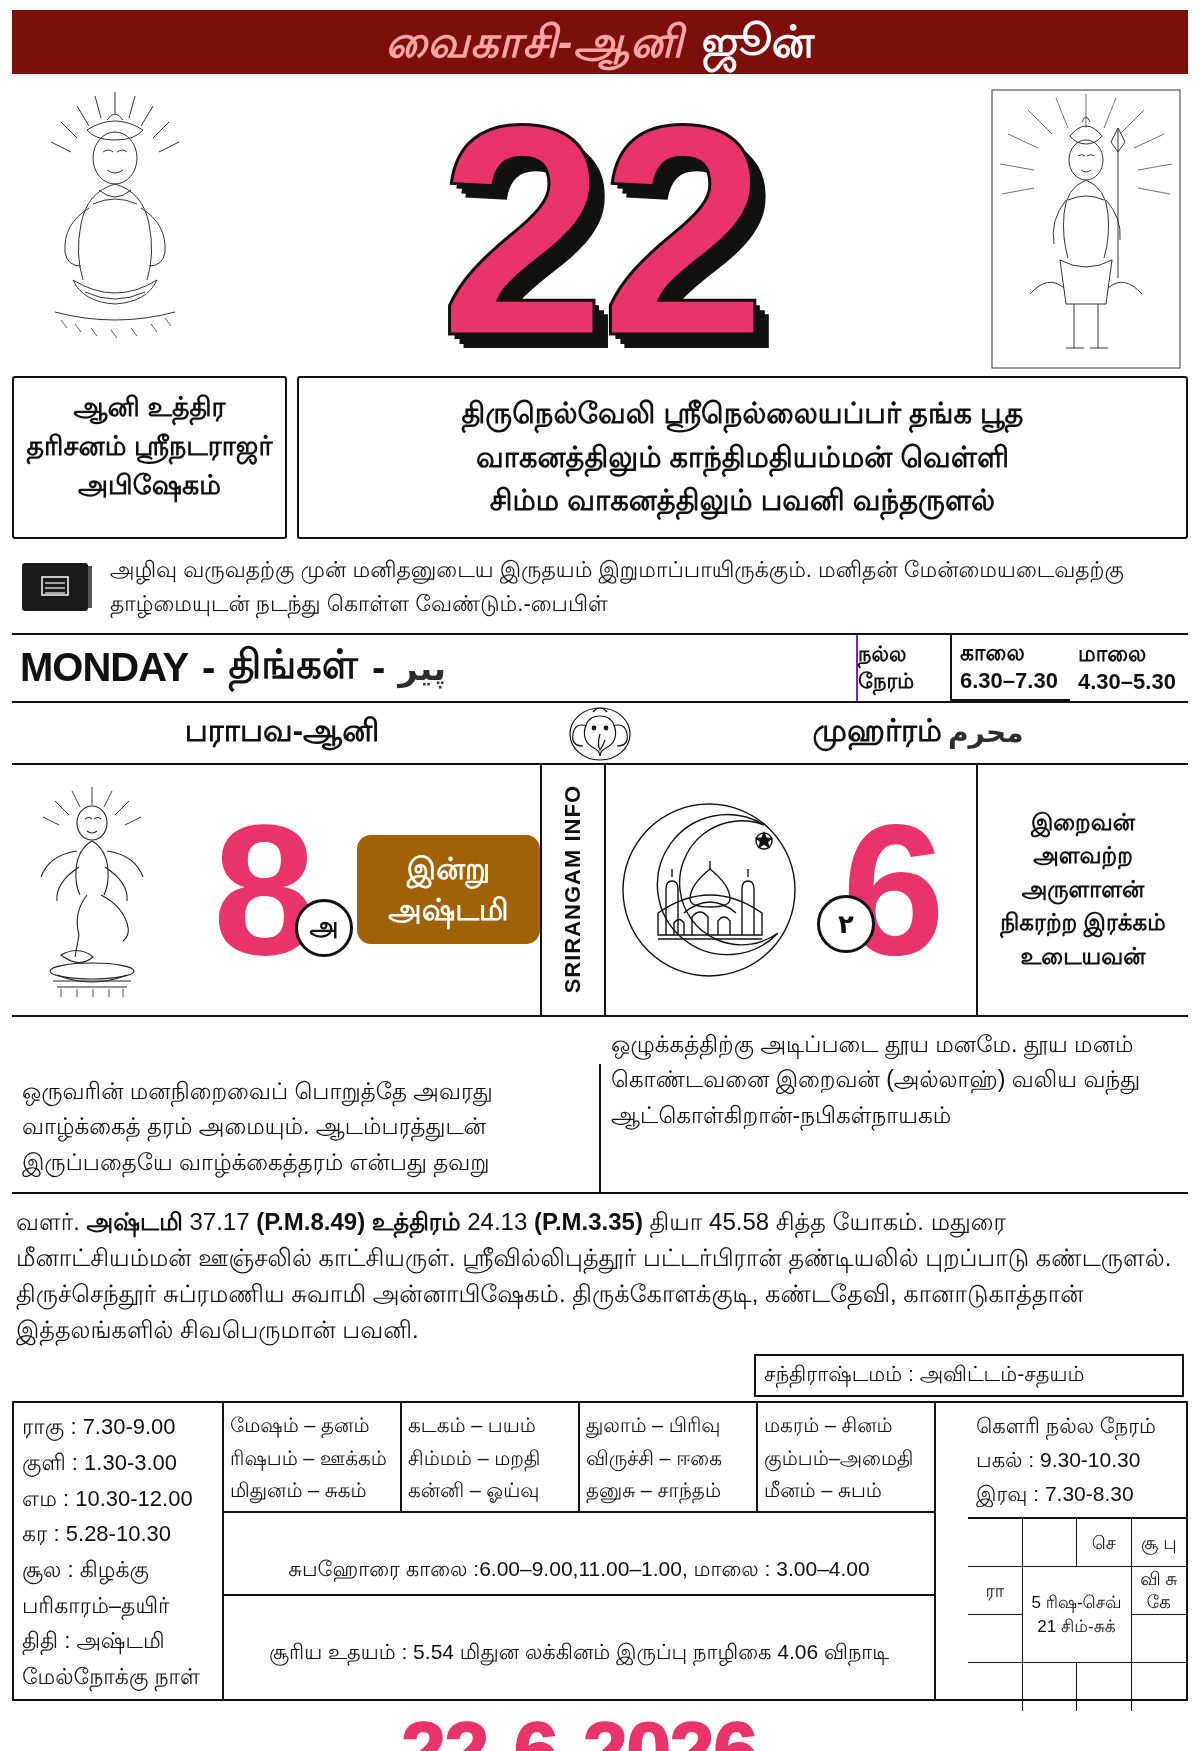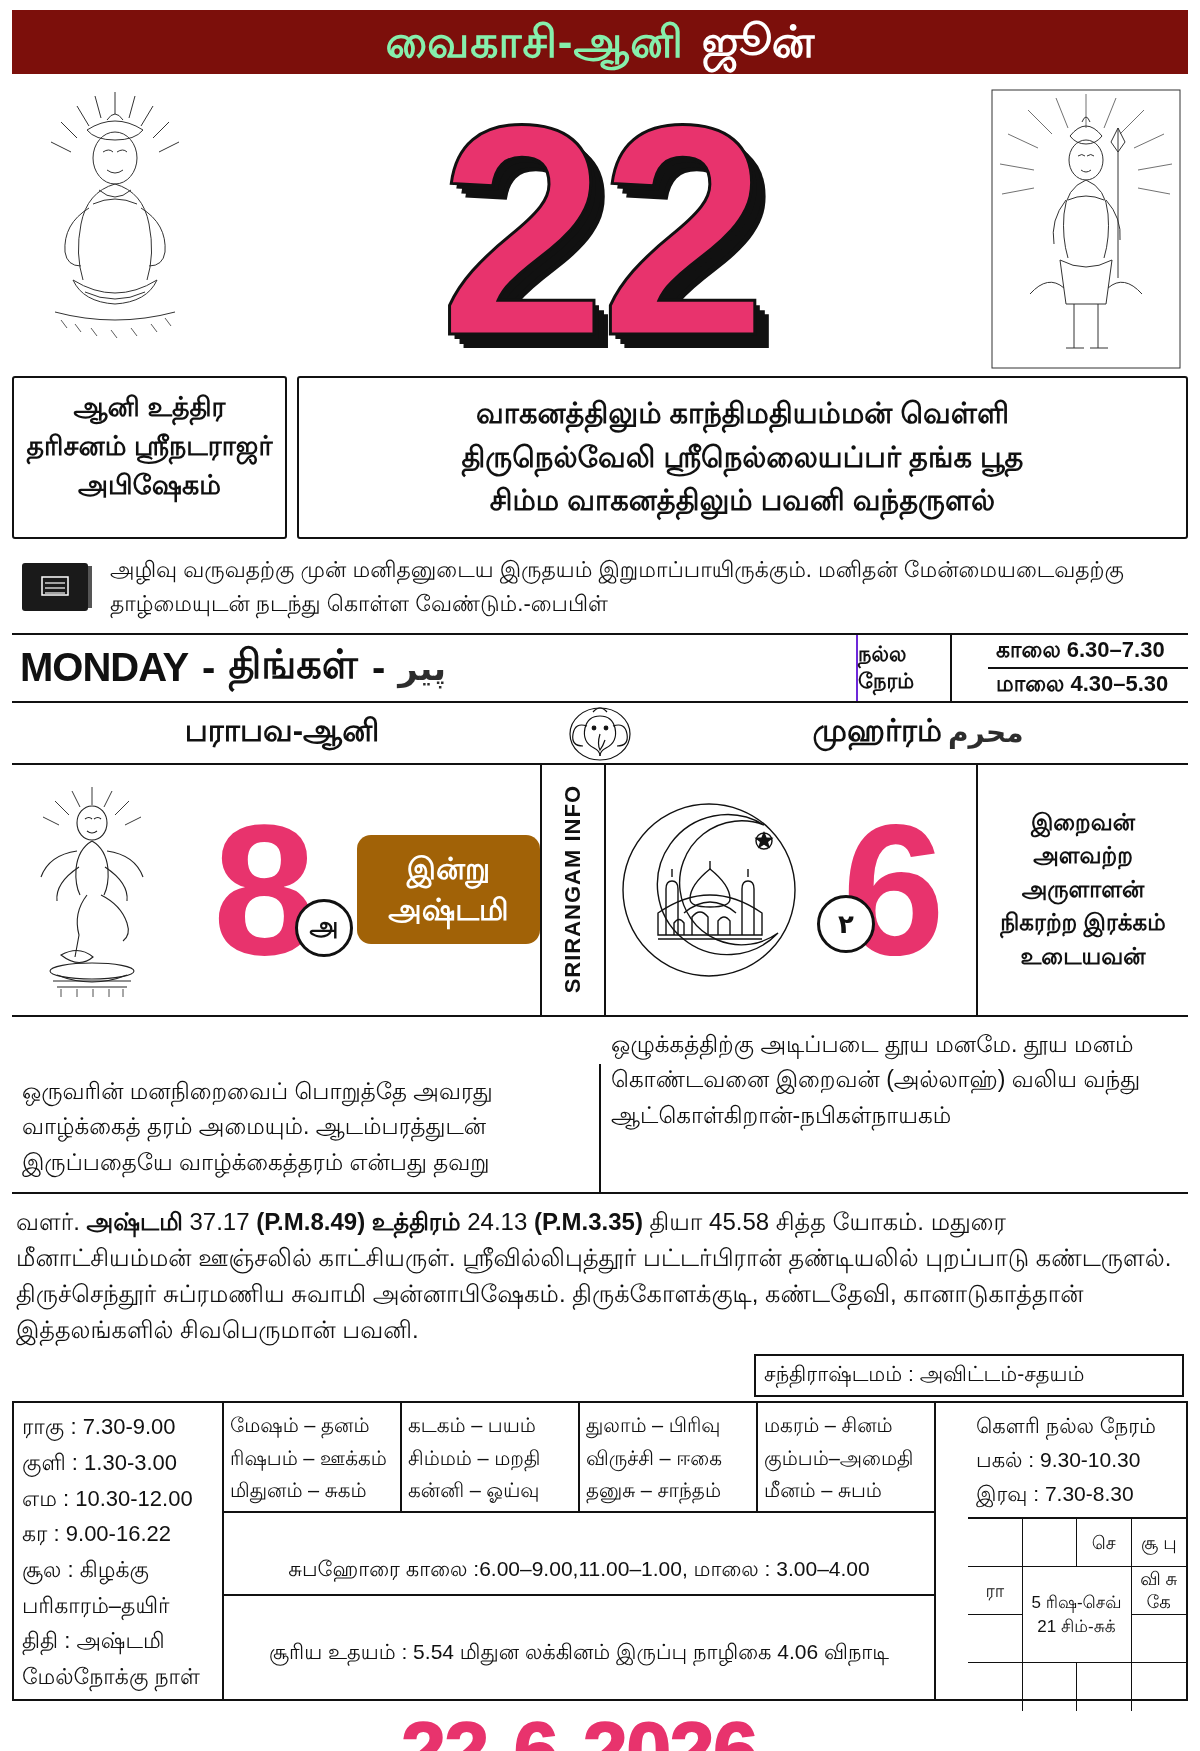--- a/index.html
+++ b/index.html
@@ -18,25 +18,26 @@
   }
   
   .header-band{
     background:#7c0f0b;
     height:62px;
     display:flex;align-items:center;justify-content:center;
     gap:18px;
     border:1px solid #7c0f0b;
   }
   .header-tamil{
-    color:#86efac;
+    color:#fca5a5;
     font-size:44px;
     font-weight:bold;
     letter-spacing:1px;
     line-height:1;
+    font-style:italic;
   }
   .header-eng{
     color:#ffffff;
     font-size:44px;
     font-weight:bold;
     line-height:1;
   }
   
   .top-row{
     display:flex;
@@ -141,21 +142,21 @@
     display:flex;
   }
   .gt-label{
     width:92px;
     border-right:2px solid #111;
     display:flex;flex-direction:column;align-items:center;justify-content:center;
     font-size:21px;font-weight:bold;line-height:1.25;
   }
   .gt-vals{
     flex:1;
-    display:flex;flex-direction:column;margin-left:36px;
+    display:flex;
   }
   .gt-vals div{
     flex:1;display:flex;align-items:center;
     padding-left:8px;
     font-size:22px;font-weight:bold;
   }
   .gt-vals div:first-child{border-bottom:2px solid #111;}
   
   .month-row{
     display:flex;
@@ -485,22 +486,22 @@
           <path d="M44 210 q18 -20 34 -6"></path>
           <path d="M156 210 q-18 -20 -34 -6"></path>
         </g>
       </svg>
     </div>
   </div>
 
   <div class="row2">
     <div class="anni-box">ஆனி உத்திர தரிசனம் ஸ்ரீநடராஜர் அபிஷேகம்</div>
     <div class="notice-box">
+      <div>திருநெல்வேலி ஸ்ரீநெல்லையப்பர் தங்க பூத</div>
       <div>வாகனத்திலும் காந்திமதியம்மன் வெள்ளி</div>
-      <div>திருநெல்வேலி ஸ்ரீநெல்லையப்பர் தங்க பூத</div>
       <div>சிம்ம வாகனத்திலும் பவனி வந்தருளல்</div>
     </div>
   </div>
 
   <div class="quote-row">
     <div class="bible-icon">
       <svg width="78" height="62" viewBox="0 0 78 62" aria-hidden="true">
         <rect x="4" y="6" width="66" height="48" rx="3" fill="#1a1a1a"></rect>
         <rect x="70" y="9" width="4" height="42" fill="#555"></rect>
         <rect x="24" y="20" width="26" height="18" fill="none" stroke="#fff" stroke-width="1.5"></rect>
@@ -679,21 +680,21 @@
       <div>
         <span>குளி</span>
         : <span>1.30-3.00</span>
       </div>
       <div>
         <span>எம</span>
         : <span>10.30-12.00</span>
       </div>
       <div>
         <span>கர</span>
-        : <span>9.00-16.22</span>
+        : <span>5.28-10.30</span>
       </div>
       <div>சூல : கிழக்கு</div>
       <div>பரிகாரம்–தயிர்</div>
       <div>திதி : அஷ்டமி</div>
       <div>மேல்நோக்கு நாள்</div>
     </div>
 
     <div class="mid-block">
       <div class="rasi-row">
         <div class="rasi-col">

